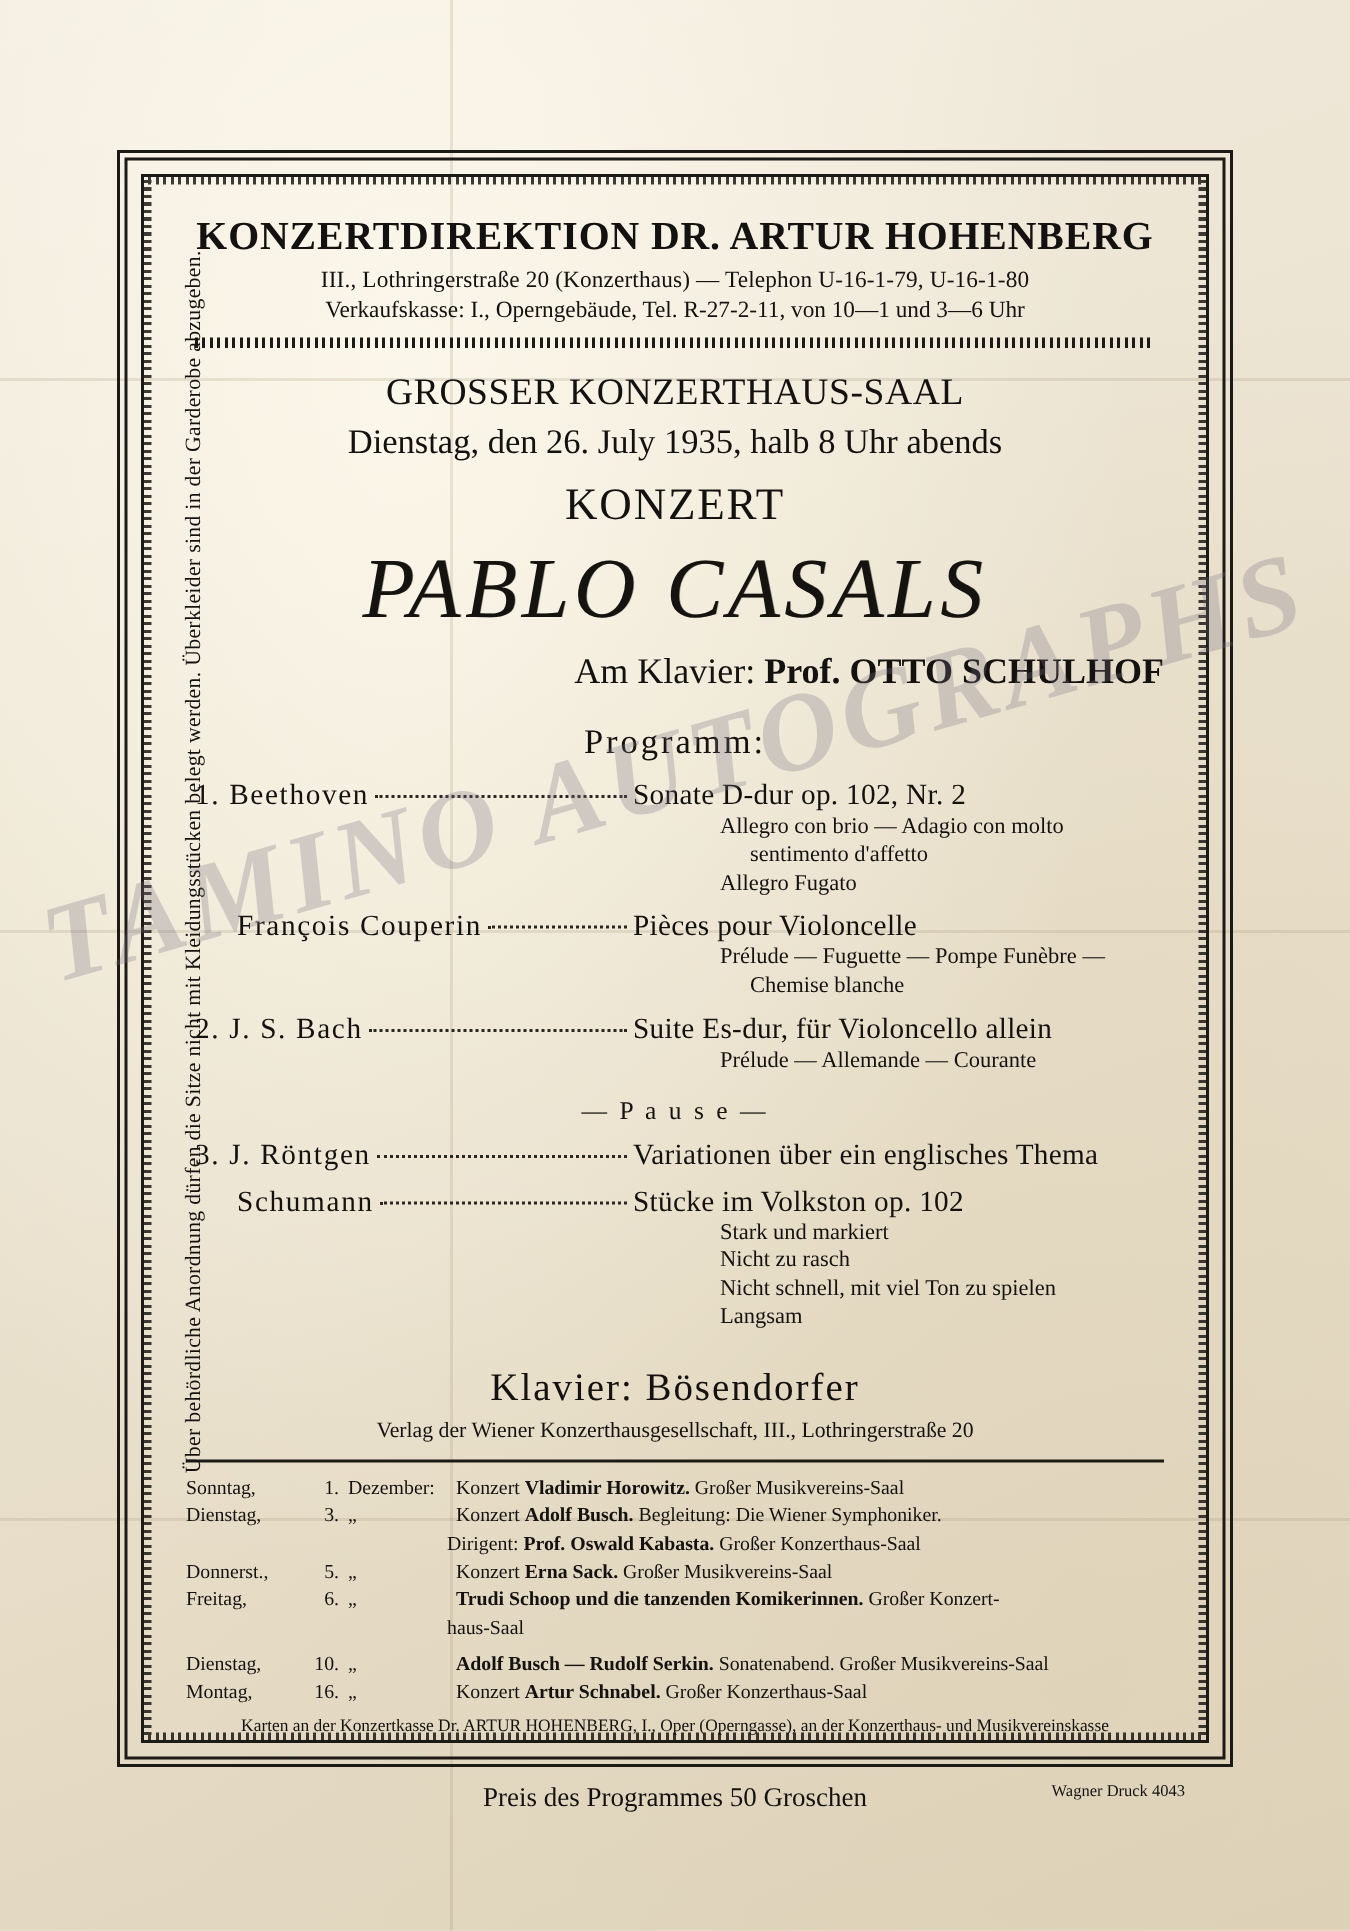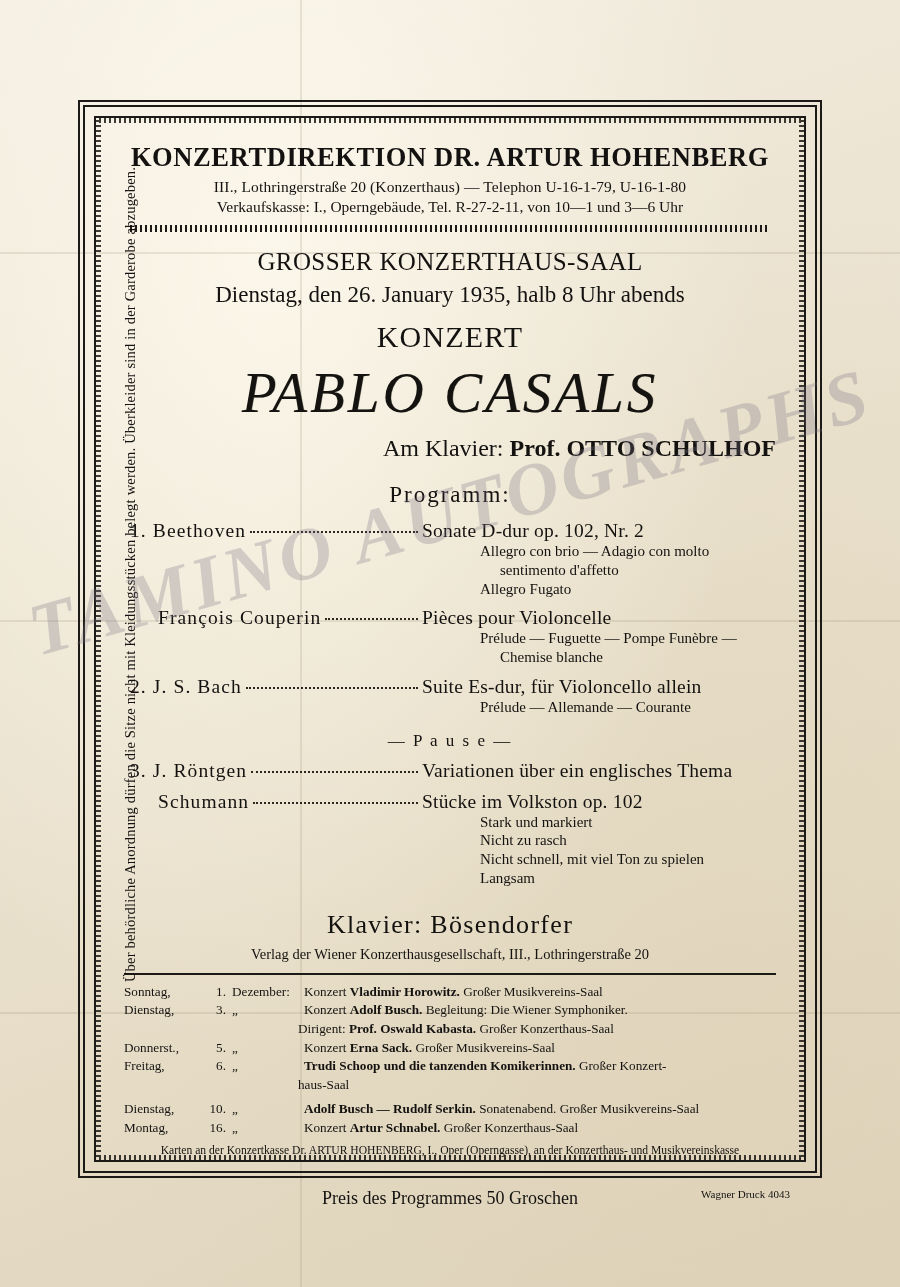--- a/index.html
+++ b/index.html
@@ -292,21 +292,21 @@
   <div class="frame-inner"></div>
 
   <div class="content">
 
     <div class="org-name">KONZERTDIREKTION DR. ARTUR HOHENBERG</div>
     <div class="org-line">III., Lothringerstraße 20 (Konzerthaus)  —  Telephon U-16-1-79, U-16-1-80</div>
     <div class="org-line2">Verkaufskasse: I., Operngebäude, Tel. R-27-2-11, von 10—1 und 3—6 Uhr</div>
     <div class="rule-hatch"></div>
 
     <div class="hall">GROSSER KONZERTHAUS-SAAL</div>
-    <div class="datetime">Dienstag, den 26. January 1935, halb 8 Uhr abends</div>
+    <div class="datetime">Dienstag, den 26. July 1935, halb 8 Uhr abends</div>
     <div class="konzert">KONZERT</div>
     <div class="artist">PABLO CASALS</div>
     <div class="accomp">
       <span>Am Klavier: </span><span class="bold">Prof. OTTO SCHULHOF</span>
     </div>
 
     <div class="programm-title">Programm:</div>
 
     <div class="prog" id="prog-list">
         <div class="prow">

